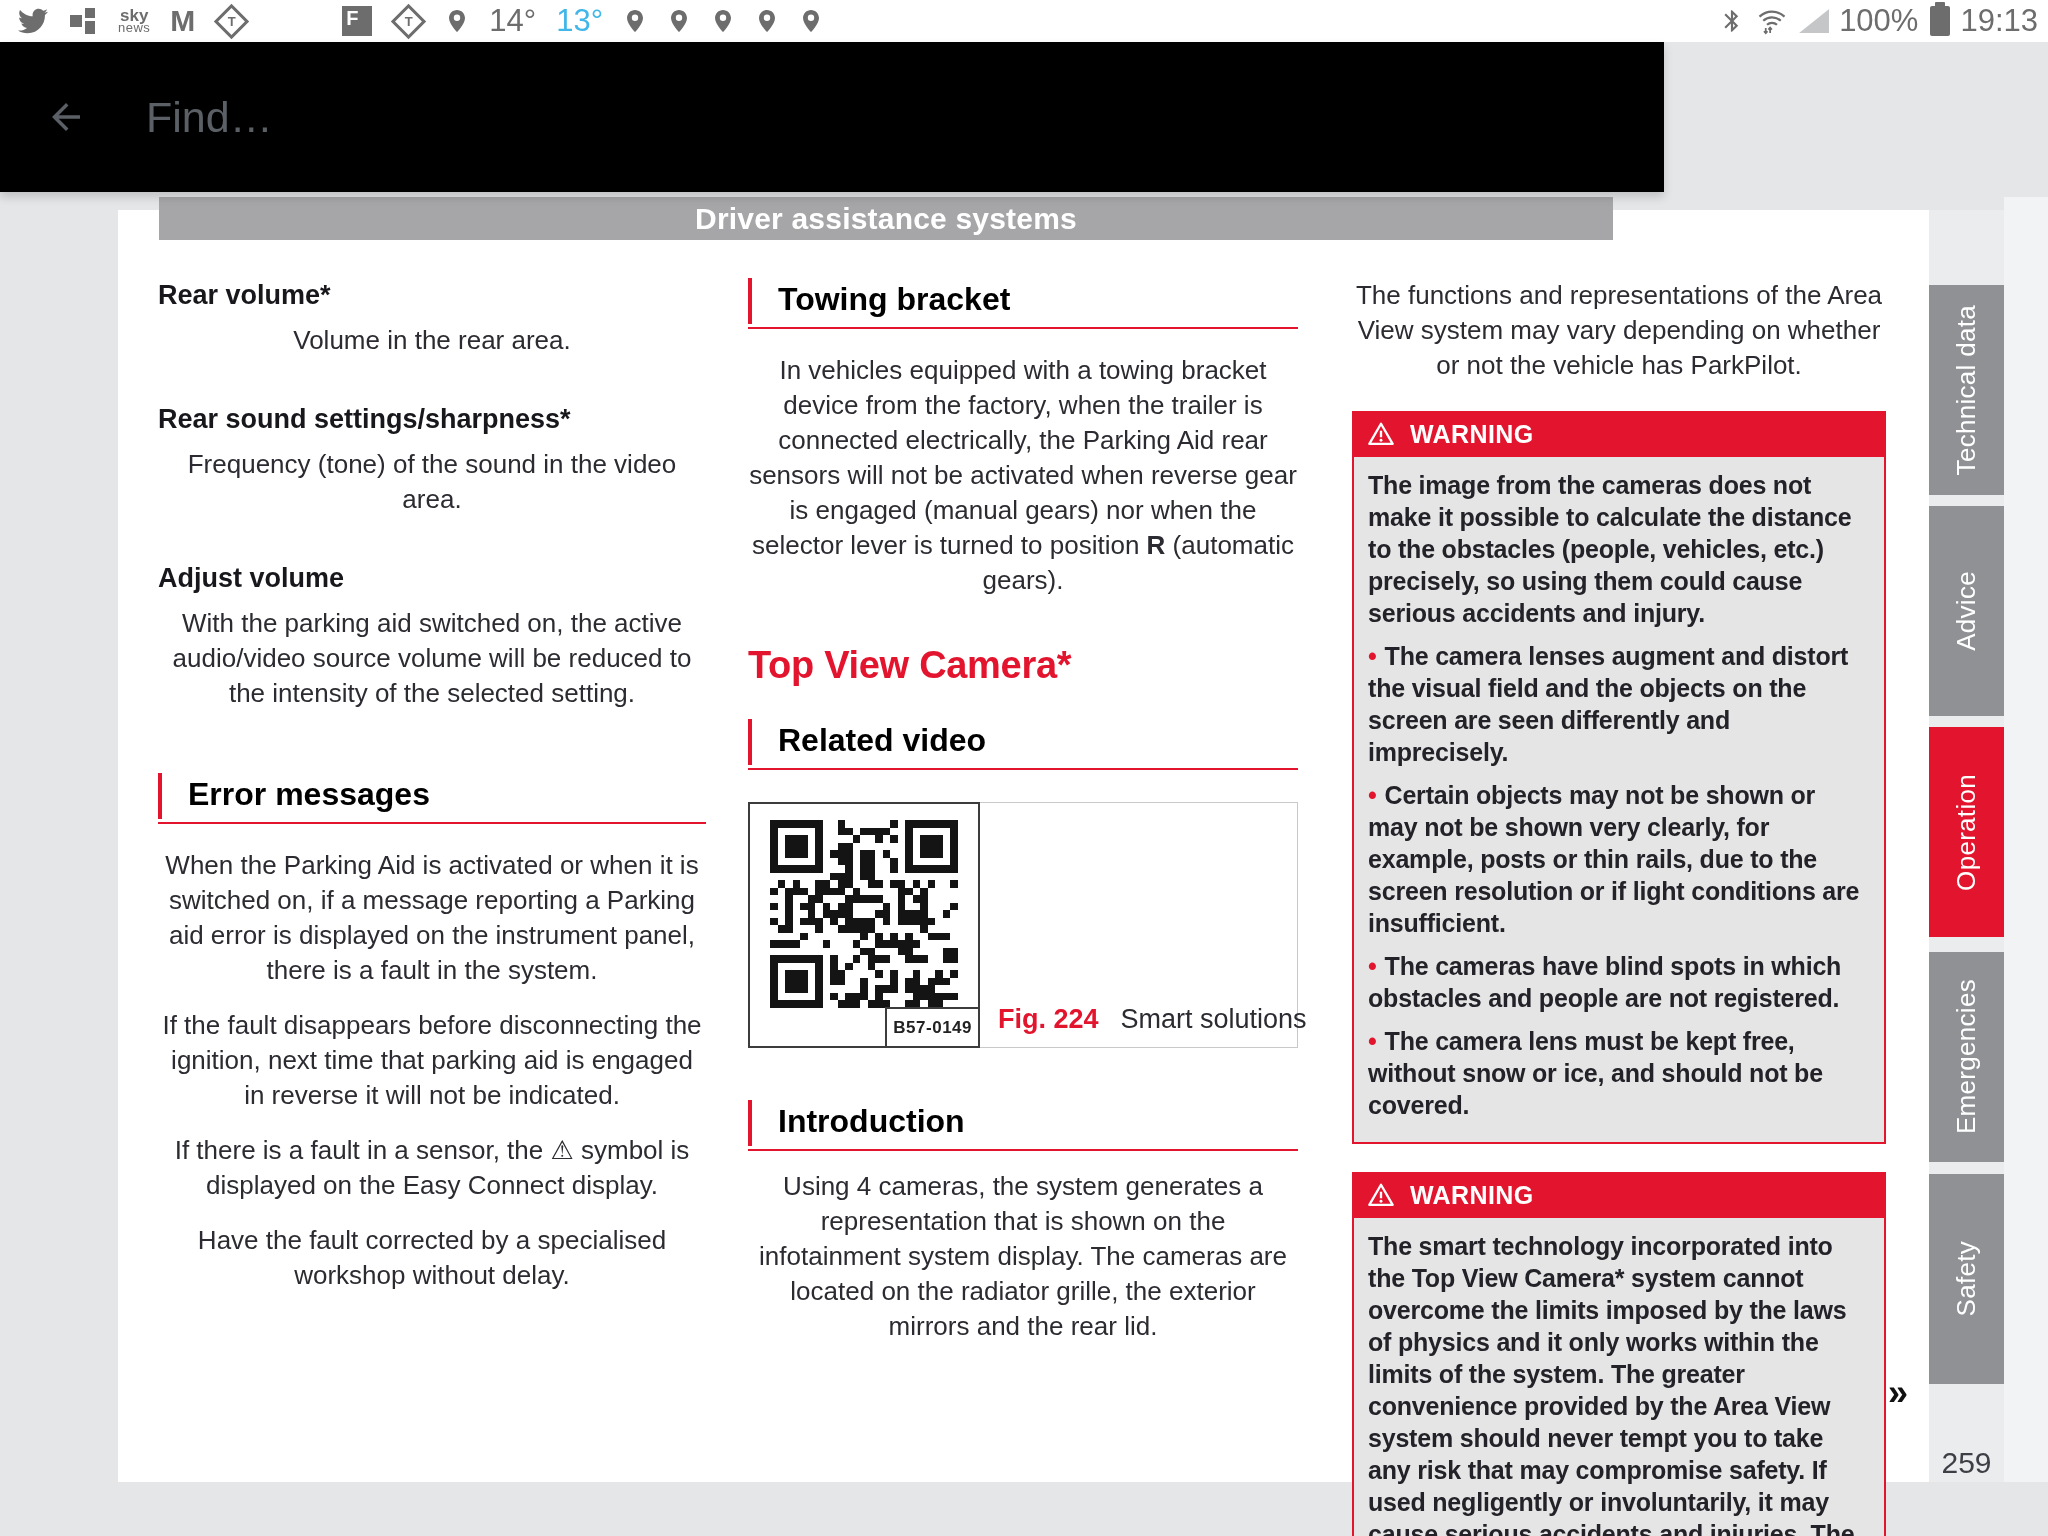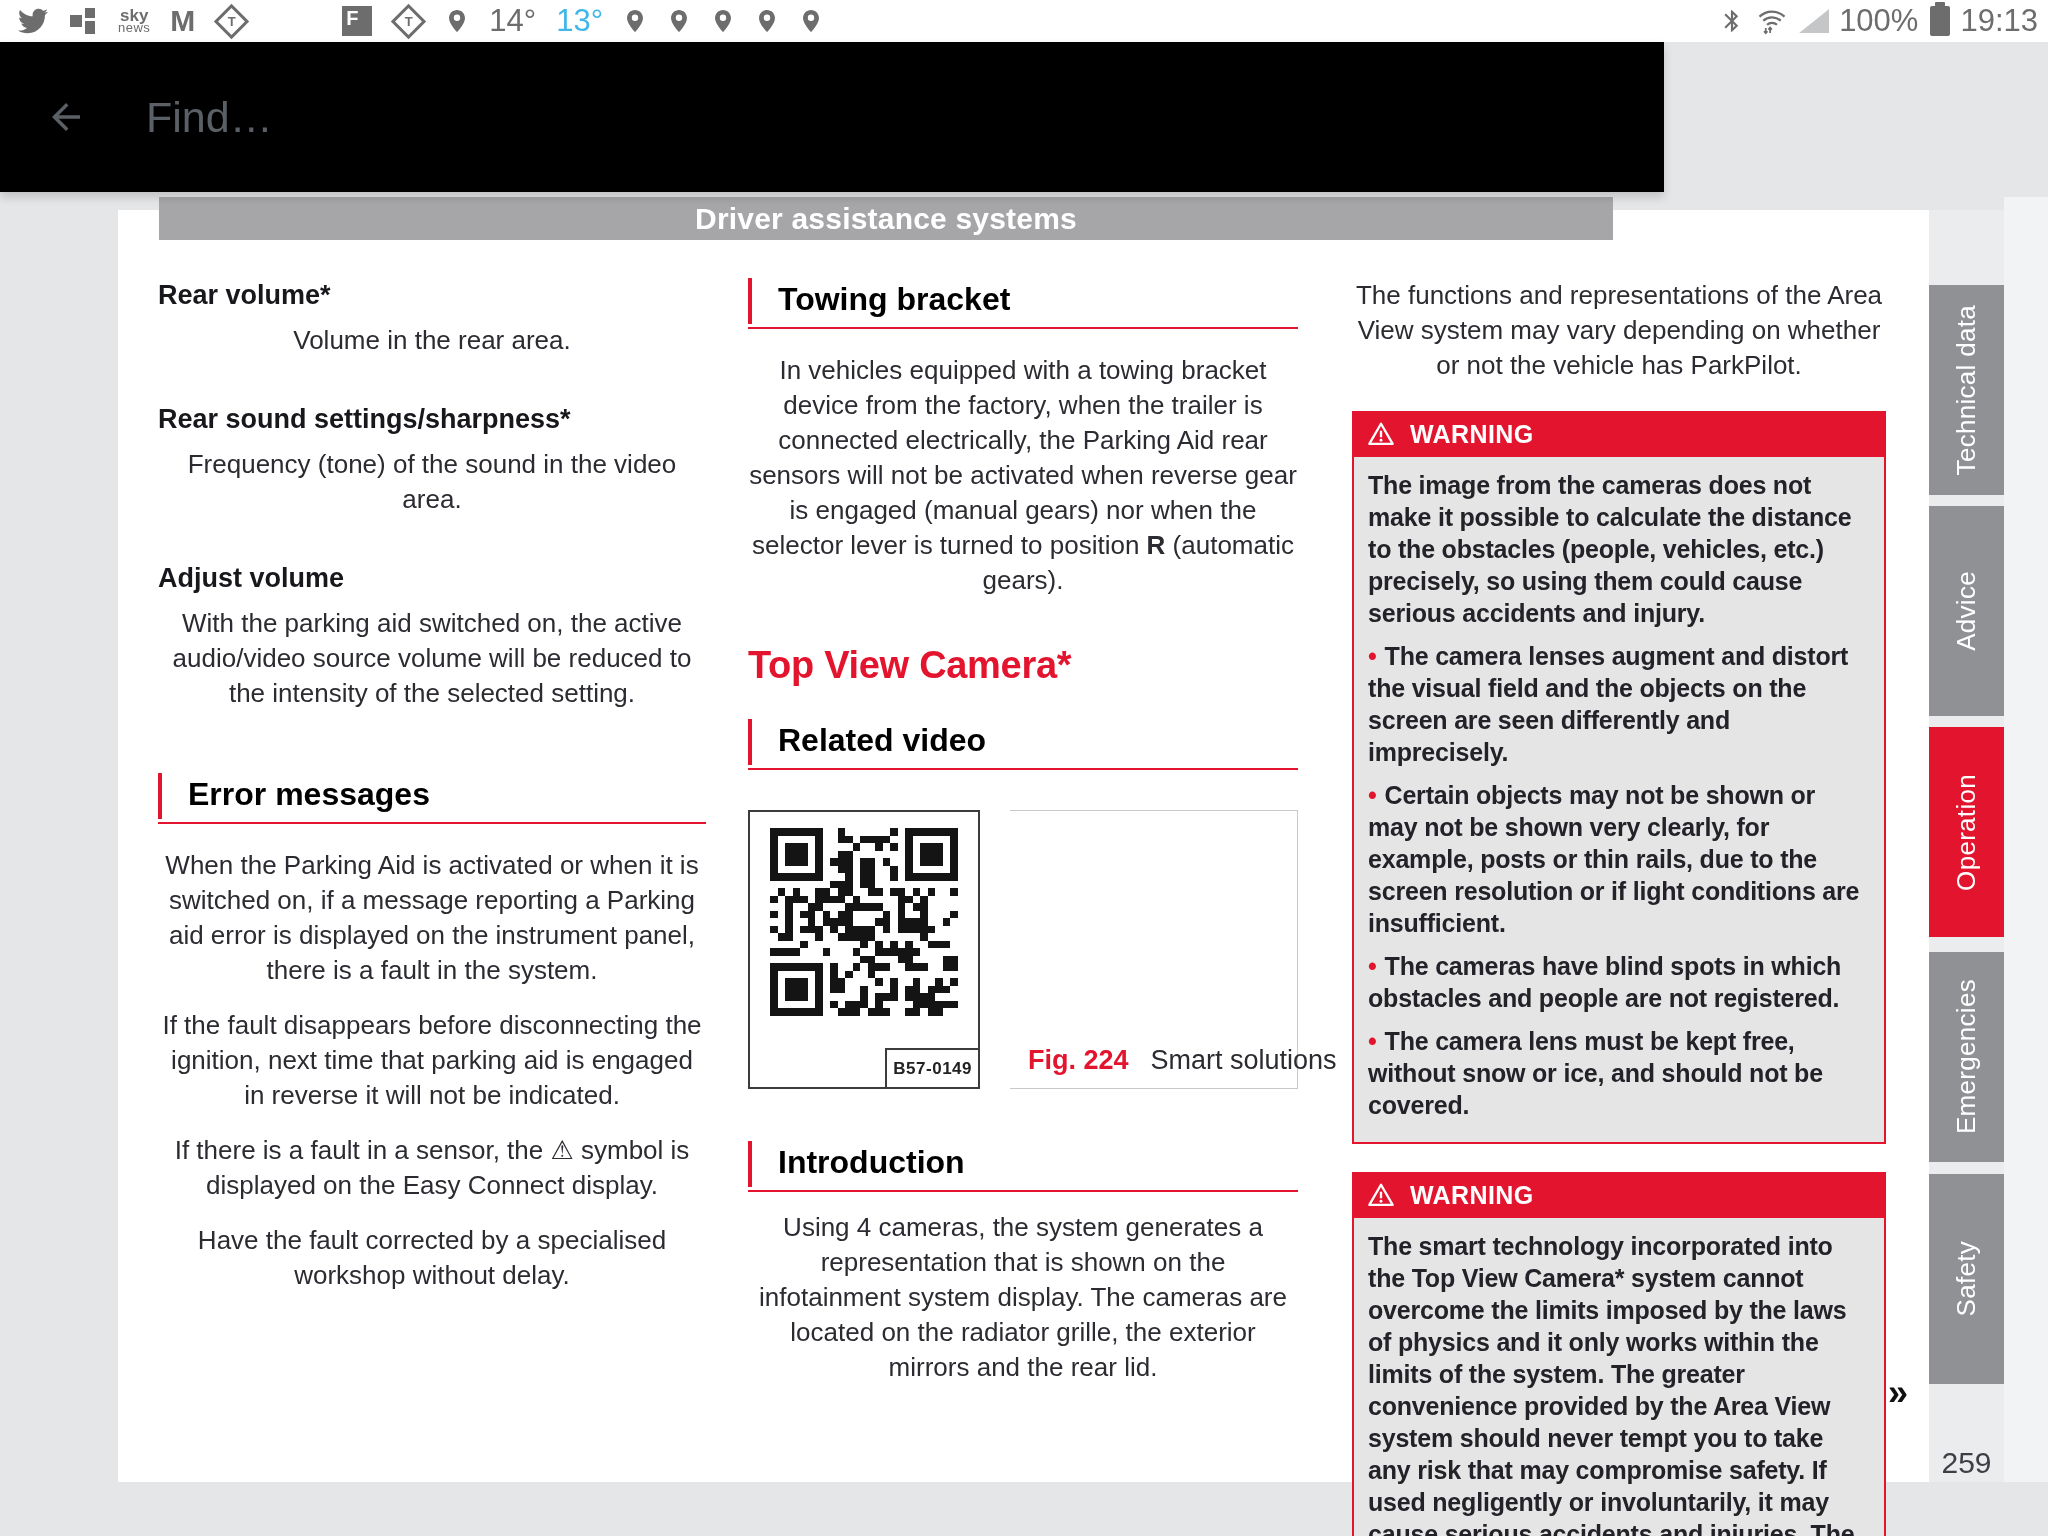--- a/index.html
+++ b/index.html
@@ -47,21 +47,21 @@
   .sub-h.first{margin-top:0;}
   .body-p{margin:0 0 0 0;text-align:center;}
   .body-p + .body-p{margin-top:20px;}
   .sec-h{position:relative;padding:4px 0 10px 30px;border-bottom:2px solid #e3142d;
     font-weight:bold;font-size:32px;color:#000000;margin-bottom:24px;}
   .sec-h:before{content:"";position:absolute;left:0;top:0;width:4px;height:46px;background:#e3142d;}
   .mt-sec{margin-top:62px;}
   .red-title{color:#e3142d;font-weight:bold;font-size:38px;margin:50px 0 36px 0;letter-spacing:-0.3px;}
   .bold-inline{font-weight:bold;}
   
-  .figure{display:flex;margin-top:40px;height:279px;gap:30px;}
+  .figure{display:flex;margin-top:32px;height:246px;}
   .qr-box{width:232px;border:2px solid #3c3c3c;background:#fff;position:relative;
     display:flex;align-items:flex-start;justify-content:center;padding-top:16px;box-sizing:border-box;}
   .qr-inner{width:188px;height:188px;}
   .qr-label{position:absolute;right:-2px;bottom:-2px;border:2px solid #3c3c3c;background:#fff;
     font-size:17px;font-weight:bold;color:#222;padding:1px 6px;letter-spacing:0.5px;}
   .fig-right{flex:1;border:1px solid #c9c9c9;border-left:none;position:relative;background:#fff;}
   .fig-caption{position:absolute;left:18px;bottom:10px;font-size:27px;white-space:nowrap;}
   .fig-ref{color:#e3142d;font-weight:bold;margin-right:22px;}
   .fig-text{color:#2b2b31;}
   

